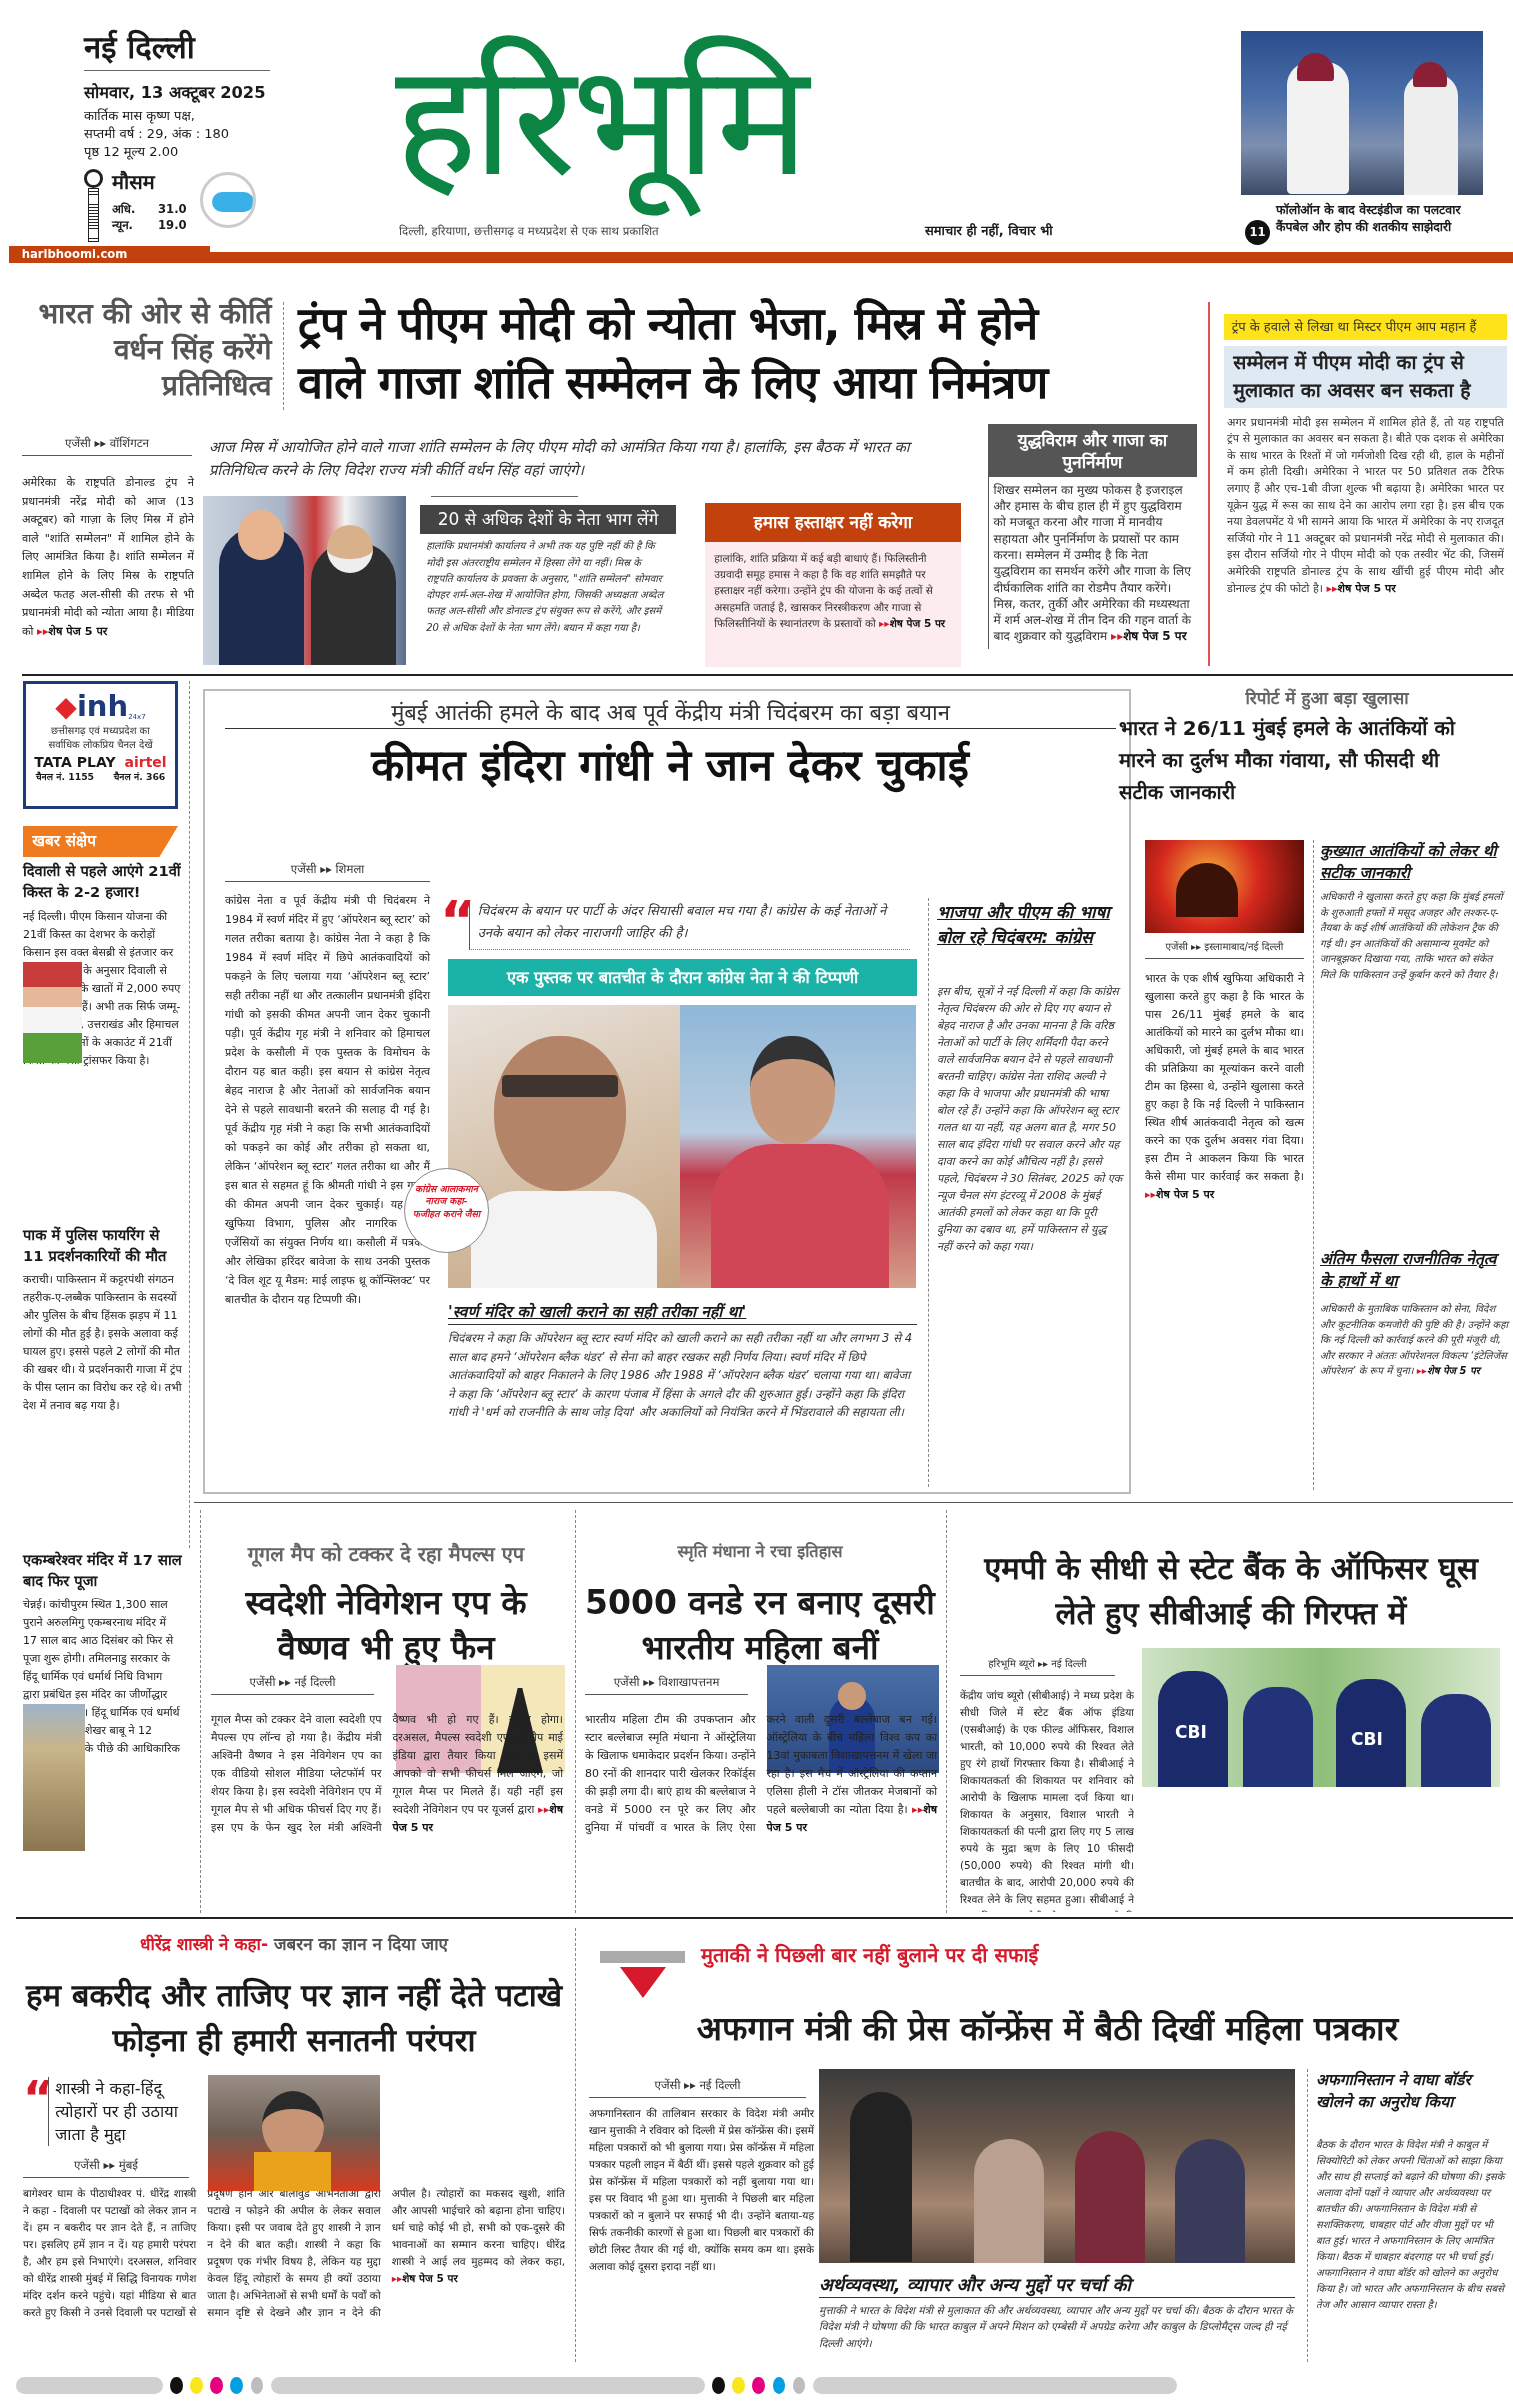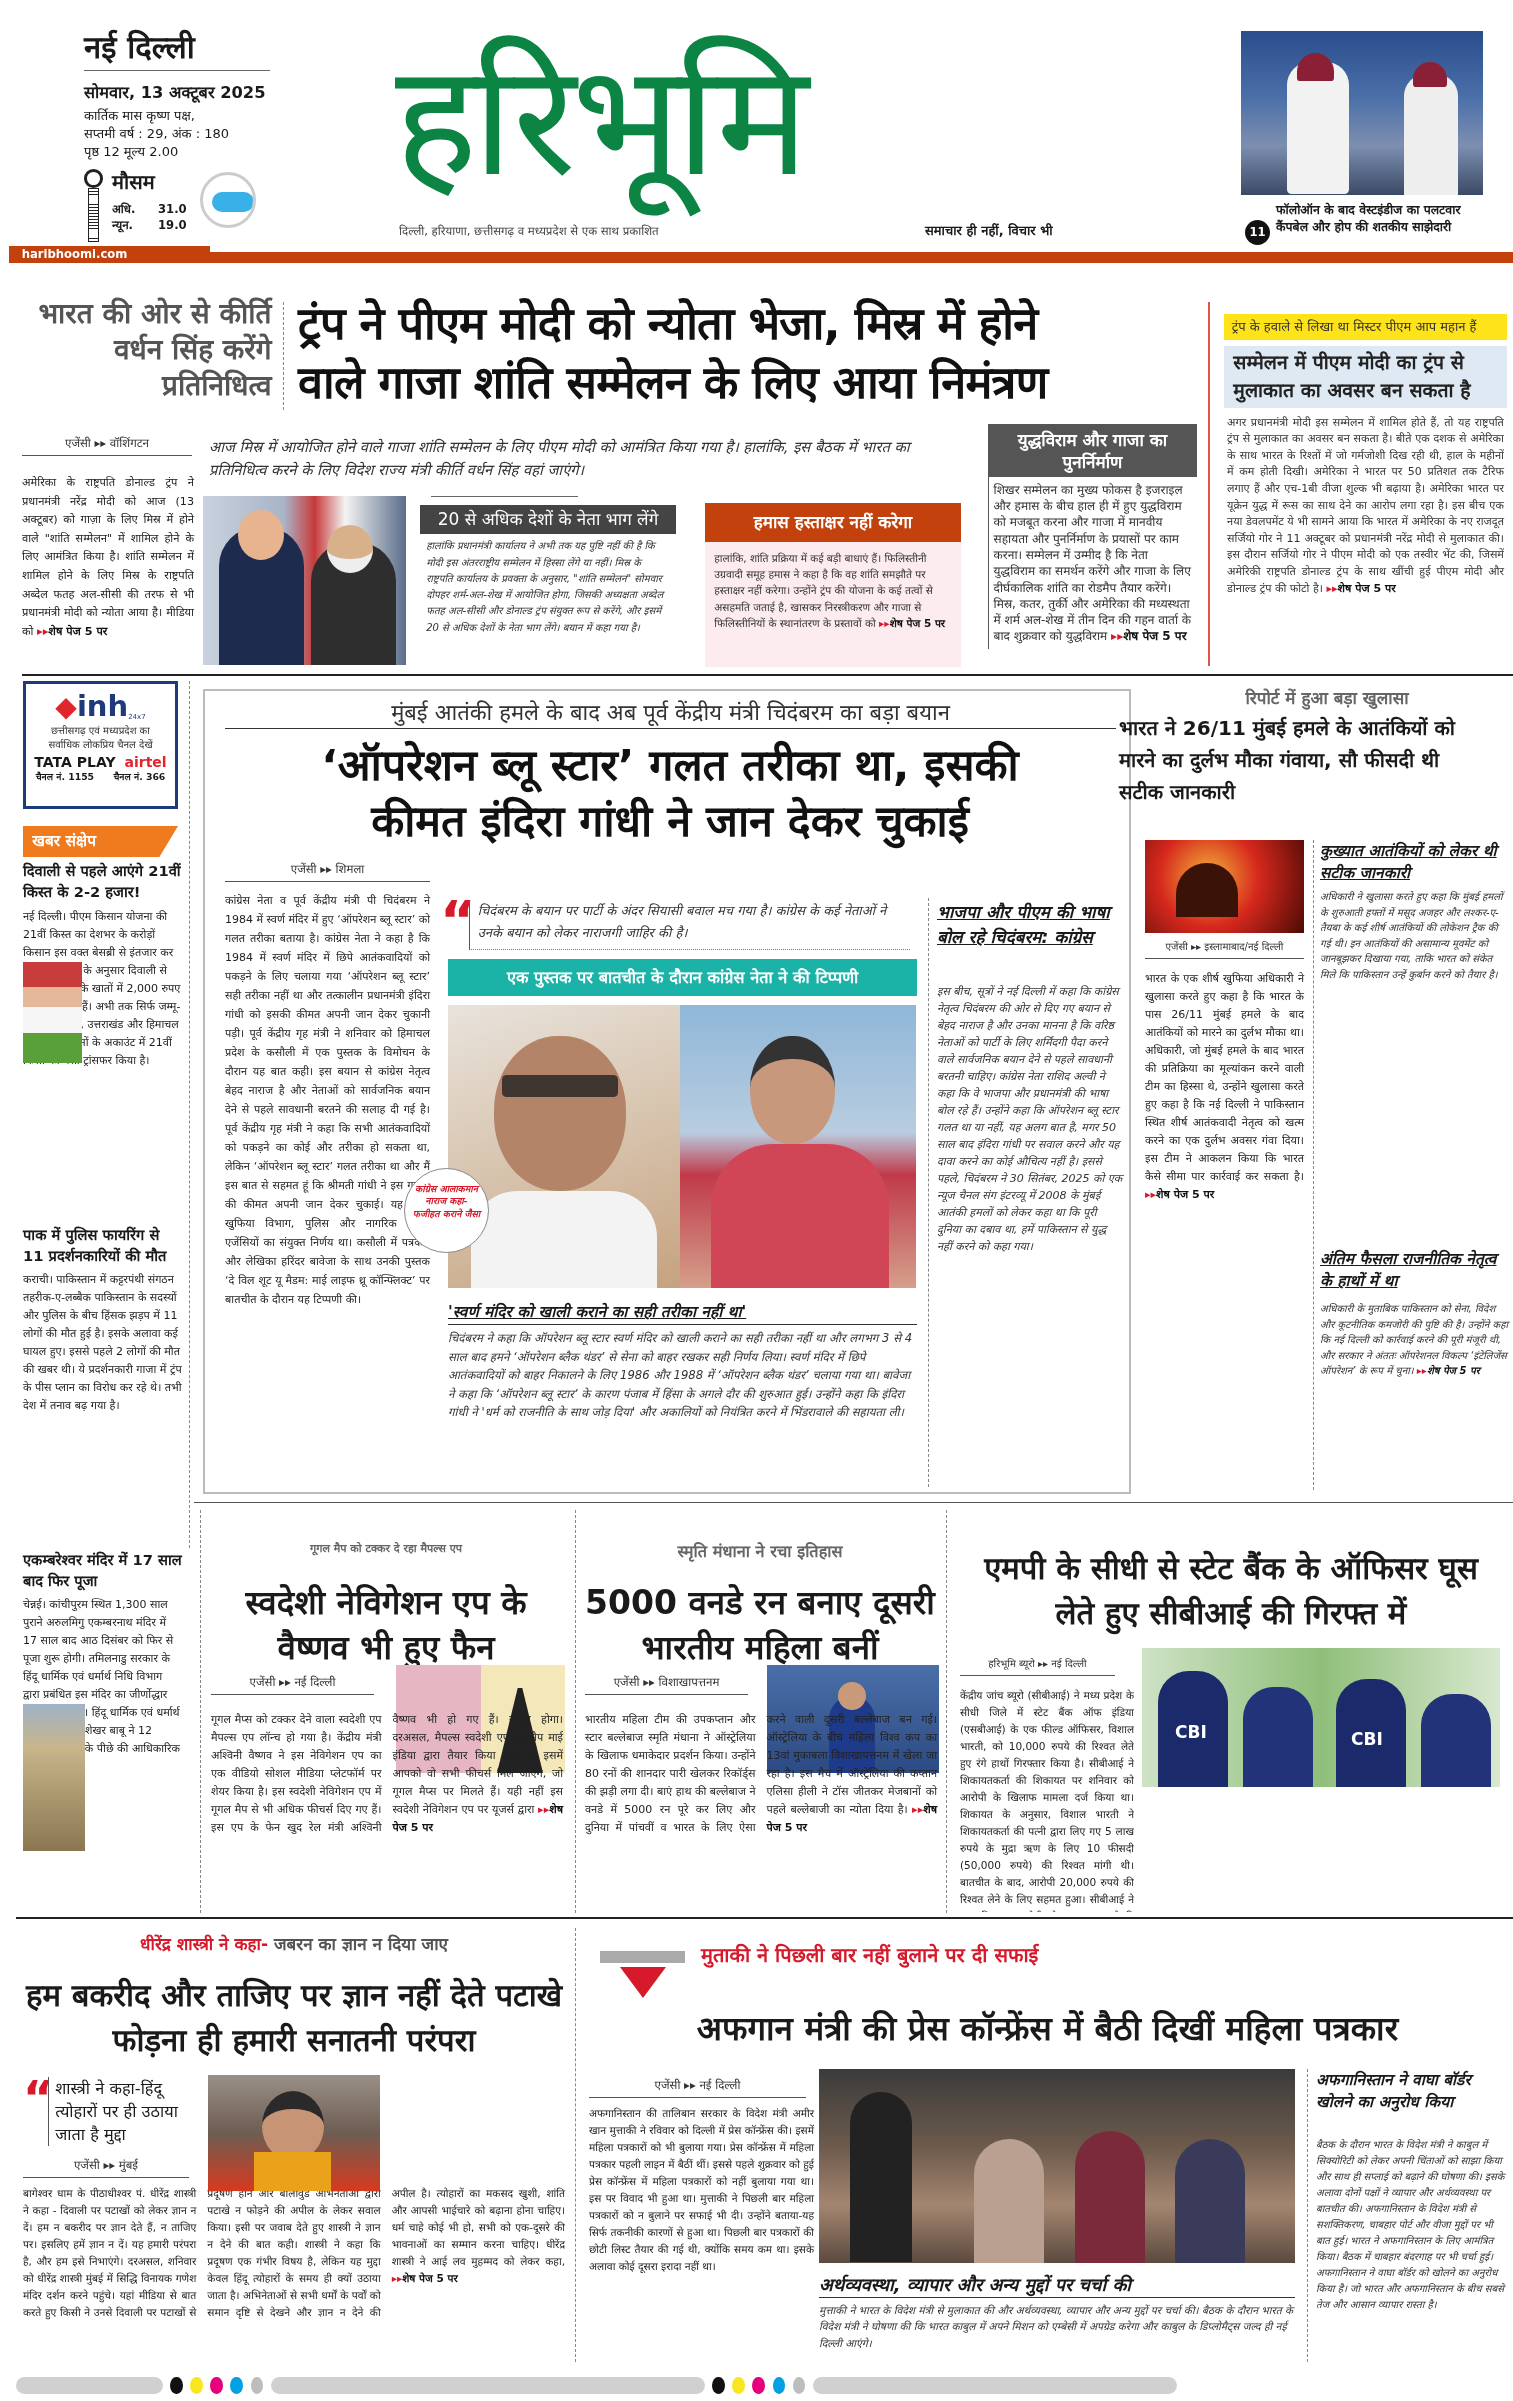--- a/index.html
+++ b/index.html
@@ -155,21 +155,20 @@
 
 <div class="abs" style="left:23px;top:1549px;width:159px">
   <div style="font-size:14.7px;font-weight:bold;line-height:21px">एकम्बरेश्वर मंदिर में 17 साल बाद फिर पूजा</div>
   <div style="font-size:11px;line-height:18px;margin-top:4.6px">चेन्नई। कांचीपुरम स्थित 1,300 साल पुराने अरुलमिगु एकम्बरनाथ मंदिर में 17 साल बाद आठ दिसंबर को फिर से पूजा शुरू होगी। तमिलनाडु सरकार के हिंदू धार्मिक एवं धर्मार्थ निधि विभाग द्वारा प्रबंधित इस मंदिर का जीर्णोद्धार किया जा रहा है। हिंदू धार्मिक एवं धर्मार्थ निधि मंत्री पीके शेखर बाबू ने 12 अक्टूबर को इसके पीछे की आधिकारिक घोषणा की थी।</div>
 </div>
 <div class="photo" style="left:23px;top:1704px;width:62px;height:147px;background:linear-gradient(180deg,#9fb3c8 0%,#c8b58a 30%,#8a7650 100%)"></div>
 
 <div class="abs" style="left:203px;top:689px;width:928px;height:805px;border:2.3px solid #bbb"></div>
 <div class="abs" style="left:225px;top:697px;width:891px;text-align:center;font-size:22px;line-height:31px;color:#333;border-bottom:1.5px solid #333">मुंबई आतंकी हमले के बाद अब पूर्व केंद्रीय मंत्री चिदंबरम का बड़ा बयान</div>
 <div class="abs" style="left:217px;top:737px;width:906px;text-align:center;font-size:43px;line-height:56px;font-weight:bold;color:#111">
-  <div style="white-space:nowrap">‘ऑपरेशन ब्लू स्टार’ गलत तरीका था, इसकी</div>
   <div style="white-space:nowrap">कीमत इंदिरा गांधी ने जान देकर चुकाई</div>
 </div>
 
 <div class="abs" style="left:225px;top:861px;width:205px">
   <div class="byline">एजेंसी ▸▸ शिमला</div>
 </div>
 <div class="abs body-text" style="left:225px;top:891px;width:205px;font-size:11px;line-height:19px">कांग्रेस नेता व पूर्व केंद्रीय मंत्री पी चिदंबरम ने 1984 में स्वर्ण मंदिर में हुए ‘ऑपरेशन ब्लू स्टार’ को गलत तरीका बताया है। कांग्रेस नेता ने कहा है कि 1984 में स्वर्ण मंदिर में छिपे आतंकवादियों को पकड़ने के लिए चलाया गया ‘ऑपरेशन ब्लू स्टार’ सही तरीका नहीं था और तत्कालीन प्रधानमंत्री इंदिरा गांधी को इसकी कीमत अपनी जान देकर चुकानी पड़ी। पूर्व केंद्रीय गृह मंत्री ने शनिवार को हिमाचल प्रदेश के कसौली में एक पुस्तक के विमोचन के दौरान यह बात कही। इस बयान से कांग्रेस नेतृत्व बेहद नाराज है और नेताओं को सार्वजनिक बयान देने से पहले सावधानी बरतने की सलाह दी गई है। पूर्व केंद्रीय गृह मंत्री ने कहा कि सभी आतंकवादियों को पकड़ने का कोई और तरीका हो सकता था, लेकिन ‘ऑपरेशन ब्लू स्टार’ गलत तरीका था और मैं इस बात से सहमत हूं कि श्रीमती गांधी ने इस गलती की कीमत अपनी जान देकर चुकाई। यह सेना, खुफिया विभाग, पुलिस और नागरिक सुरक्षा एजेंसियों का संयुक्त निर्णय था। कसौली में पत्रकार और लेखिका हरिंदर बावेजा के साथ उनकी पुस्तक ‘दे विल शूट यू मैडम: माई लाइफ थ्रू कॉन्फ्लिक्ट’ पर बातचीत के दौरान यह टिप्पणी की।</div>
 
 <div class="abs" style="left:440px;top:898px;font-size:54px;line-height:46px;color:#d71a2b;font-weight:bold">“</div>
 <div class="abs i" style="left:469px;top:900px;width:441px;font-size:13px;line-height:22px;color:#333;border-left:1.5px solid #555;padding-left:7.7px;border-bottom:1.5px dotted #777;padding-bottom:4.6px">चिदंबरम के बयान पर पार्टी के अंदर सियासी बवाल मच गया है। कांग्रेस के कई नेताओं ने उनके बयान को लेकर नाराजगी जाहिर की है।</div>
@@ -209,21 +208,21 @@
 <div class="abs i b" style="left:1320px;top:840px;width:190px;font-size:15.5px;line-height:22px;text-decoration:underline">कुख्यात आतंकियों को लेकर थी सटीक जानकारी</div>
 <div class="abs i" style="left:1320px;top:889px;width:190px;font-size:10px;line-height:15.5px;color:#333">अधिकारी ने खुलासा करते हुए कहा कि मुंबई हमलों के शुरुआती हफ्तों में मसूद अजहर और लश्कर-ए-तैयबा के कई शीर्ष आतंकियों की लोकेशन ट्रैक की गई थी। इन आतंकियों की असामान्य मूवमेंट को जानबूझकर दिखाया गया, ताकि भारत को संकेत मिले कि पाकिस्तान उन्हें कुर्बान करने को तैयार है।</div>
 <div class="abs i b" style="left:1320px;top:1248px;width:190px;font-size:15.5px;line-height:22px;text-decoration:underline">अंतिम फैसला राजनीतिक नेतृत्व के हाथों में था</div>
 <div class="abs i" style="left:1320px;top:1301px;width:190px;font-size:10px;line-height:15.5px;color:#333">
   <span>अधिकारी के मुताबिक पाकिस्तान को सेना, विदेश और कूटनीतिक कमजोरी की पुष्टि की है। उन्होंने कहा कि नई दिल्ली को कार्रवाई करने की पूरी मंजूरी थी, और सरकार ने अंततः ऑपरेशनल विकल्प ‘इंटेलिजेंस ऑपरेशन’ के रूप में चुना।</span> <span class="more">शेष पेज 5 पर</span>
 </div>
 
 <div class="abs" style="left:194px;top:1502px;width:1320px;border-top:1.5px solid #555"></div>
 
 <div class="vline" style="left:200px;top:1510px;height:403px"></div>
-<div class="abs" style="left:208px;top:1540px;width:356px;text-align:center;font-size:11px;color:#666;font-weight:bold">गूगल मैप को टक्कर दे रहा मैपल्स एप</div>
+<div class="abs" style="left:208px;top:1540px;width:356px;text-align:center;font-size:20px;color:#666;font-weight:bold">गूगल मैप को टक्कर दे रहा मैपल्स एप</div>
 <div class="abs" style="left:208px;top:1580px;width:356px;text-align:center;font-size:33px;line-height:45px;font-weight:bold">स्वदेशी नेविगेशन एप के वैष्णव भी हुए फैन</div>
 <div class="abs" style="left:211px;top:1674px;width:163px">
   <div class="byline">एजेंसी ▸▸ नई दिल्ली</div>
 </div>
 <div class="photo" style="left:396px;top:1665px;width:169px;height:108px;background:linear-gradient(90deg,#e6b7c2 0 50%,#f4e7b9 50% 100%)">
   <div style="position:absolute;left:101px;top:23px;width:46px;height:85px;background:#222;clip-path:polygon(45% 0,55% 0,100% 100%,0 100%)"></div>
 </div>
 <div class="abs body-sm" style="left:211px;top:1711px;width:352px;column-count:2;column-gap:11px;height:194px">
   <span>गूगल मैप्स को टक्कर देने वाला स्वदेशी एप मैपल्स एप लॉन्च हो गया है। केंद्रीय मंत्री अश्विनी वैष्णव ने इस नेविगेशन एप का एक वीडियो सोशल मीडिया प्लेटफॉर्म पर शेयर किया है। इस स्वदेशी नेविगेशन एप में गूगल मैप से भी अधिक फीचर्स दिए गए हैं। इस एप के फेन खुद रेल मंत्री अश्विनी वैष्णव भी हो गए हैं। साइन होगा। दरअसल, मैपल्स स्वदेशी एप को मैप माई इंडिया द्वारा तैयार किया गया है। इसमें आपको वो सभी फीचर्स मिल जाएंगे, जो गूगल मैप्स पर मिलते हैं। यही नहीं इस स्वदेशी नेविगेशन एप पर यूजर्स द्वारा</span> <span class="more">शेष पेज 5 पर</span>
 </div>

